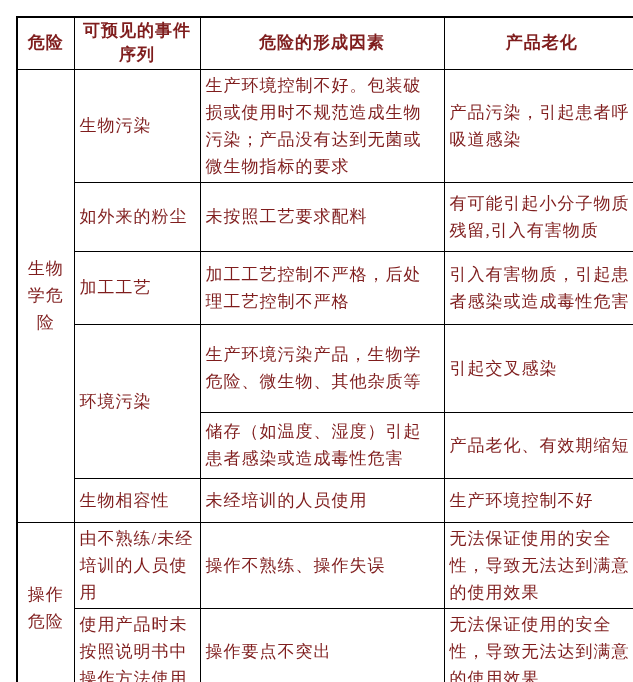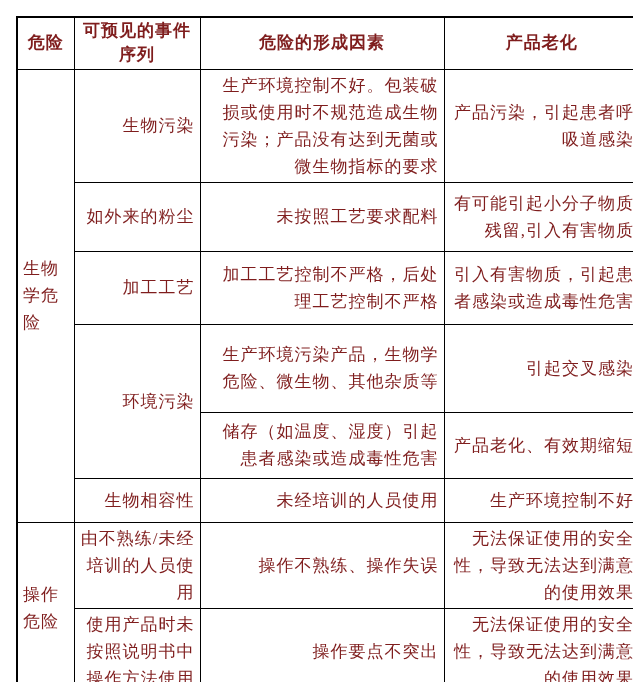--- a/index.html
+++ b/index.html
@@ -33,24 +33,25 @@
     word-wrap: break-word;
     box-sizing: border-box;
   }
   table.hazard th {
     font-weight: bold;
     text-align: center;
     line-height: 24px;
     padding: 1px 3px;
   }
   td.cat {
+    text-align: center;
     padding: 2px 4px;
   }
   td.ev, td.fa, td.co {
-    text-align: right;
+    text-align: left;
   }
 </style>
 </head>
 <body>
 
 <div class="page">
   <table class="hazard">
     <colgroup>
       <col style="width:57px">
       <col style="width:126px">

